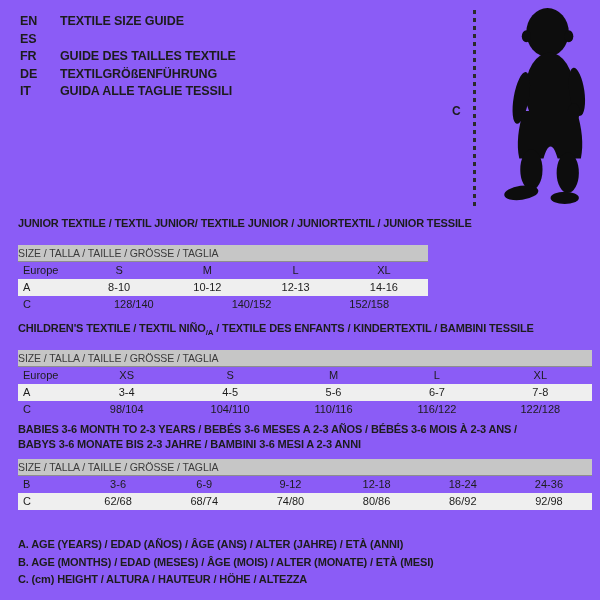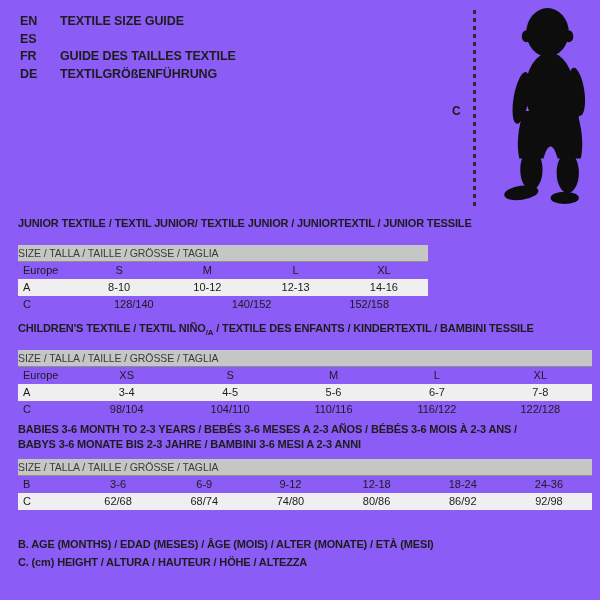--- a/index.html
+++ b/index.html
@@ -57,20 +57,24 @@
     <div class="lang-row">
       <span class="lang-code">ES</span>
     </div>
     <div class="lang-row">
       <span class="lang-code">FR</span>
       <span class="lang-label">GUIDE DES TAILLES TEXTILE</span>
     </div>
     <div class="lang-row">
       <span class="lang-code">DE</span>
       <span class="lang-label">TEXTILGRÖßENFÜHRUNG</span>
+    </div>
+    <div class="lang-row">
+      <span class="lang-code">IT</span>
+      <span class="lang-label">GUIDA ALLE TAGLIE TESSILI</span>
     </div>
   </div>
 
   <div class="dash-line"></div>
   <div class="measure-label">C</div>
   <svg class="baby-svg" viewBox="0 0 110 200" aria-hidden="true">
     <g fill="#0d0d0d">
       <ellipse cx="60" cy="27" rx="21" ry="24"></ellipse>
       <ellipse cx="39" cy="31" rx="4.5" ry="6"></ellipse>
       <ellipse cx="81" cy="31" rx="4.5" ry="6"></ellipse>
@@ -166,17 +170,18 @@
           <div class="cell">68/74</div>
           <div class="cell">74/80</div>
           <div class="cell">80/86</div>
           <div class="cell">86/92</div>
           <div class="cell">92/98</div>
         </div>
       </div>
   </section>
 
   <div class="footnotes">
+    <div>A. AGE (YEARS) / EDAD (AÑOS) / ÂGE (ANS) / ALTER (JAHRE) / ETÀ (ANNI)</div>
     <div>B. AGE (MONTHS) / EDAD (MESES) / ÂGE (MOIS) / ALTER (MONATE) / ETÀ (MESI)</div>
     <div>C. (cm) HEIGHT / ALTURA / HAUTEUR / HÖHE / ALTEZZA</div>
   </div>
 
 </div>
 
 </body></html>

